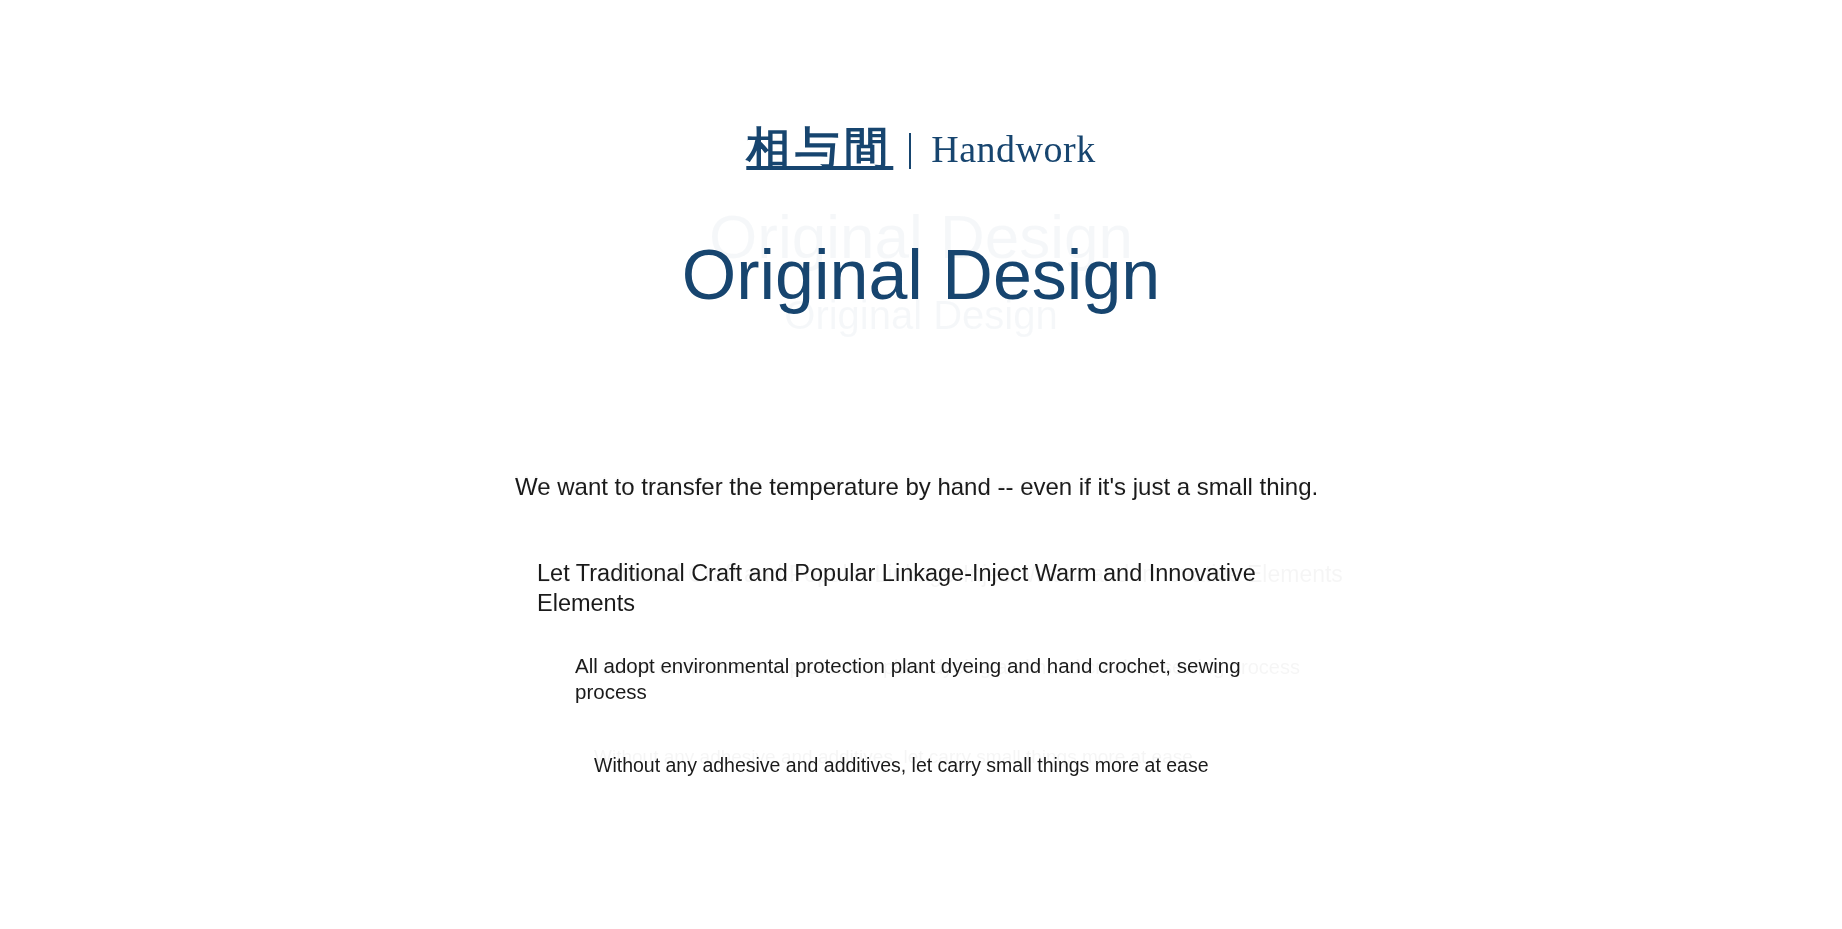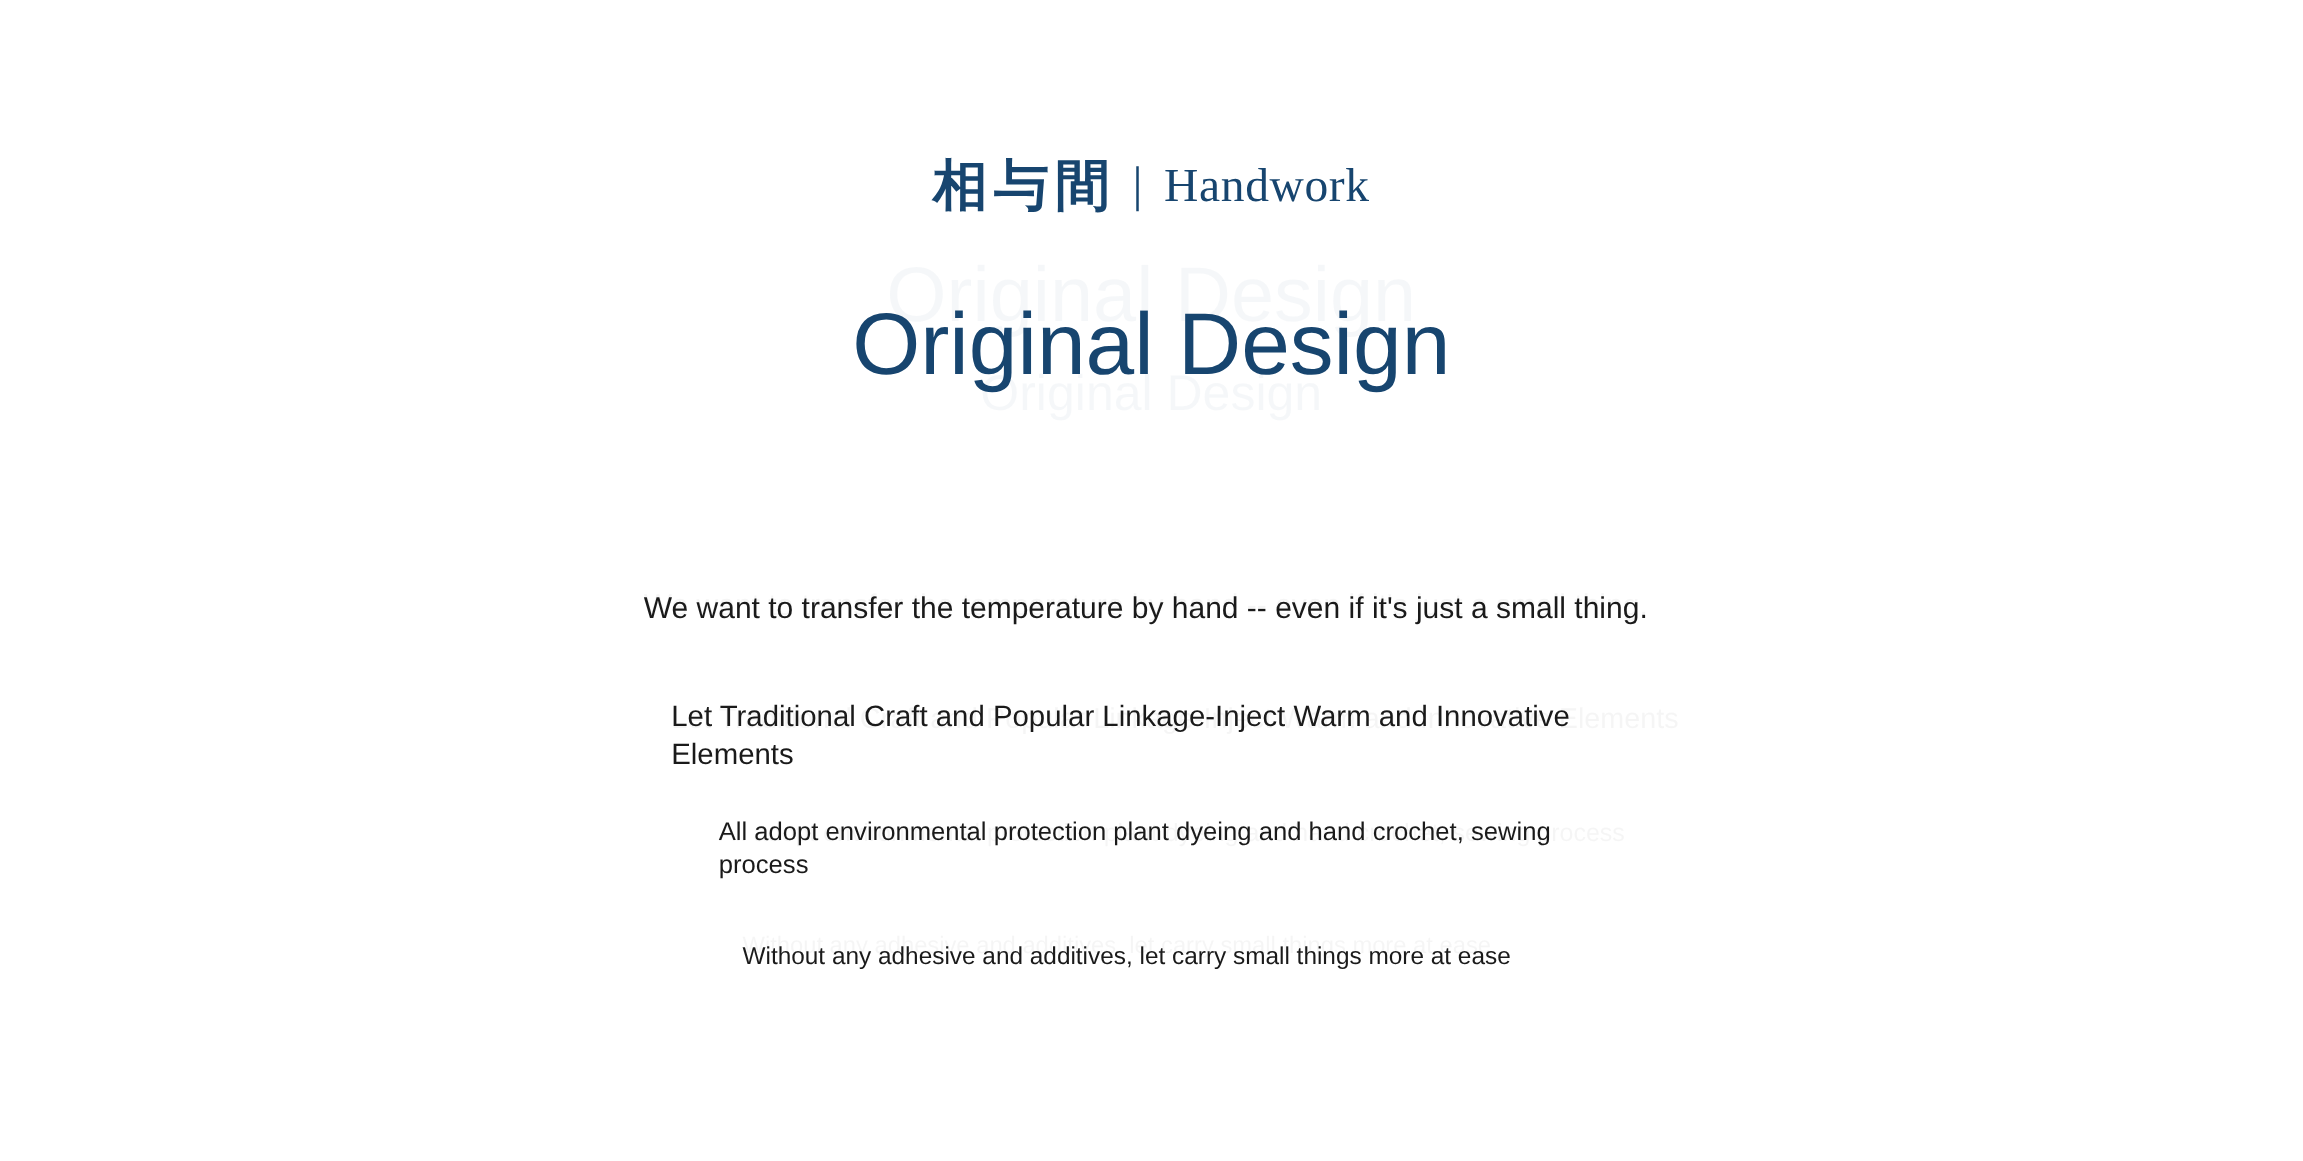--- a/index.html
+++ b/index.html
@@ -33,20 +33,21 @@
     font-family: "Liberation Serif", "DejaVu Serif", serif;
     color: #17456f;
     white-space: nowrap;
     line-height: 1;
   }
   .brand-cjk {
     font-size: 44px;
     font-weight: 700;
     letter-spacing: 5px;
     vertical-align: middle;
+    text-decoration: underline;
   }
   .brand-divider {
     display: inline-block;
     width: 2px;
     height: 36px;
     background: #17456f;
     margin: 0 20px 0 16px;
     vertical-align: middle;
     position: relative;
     top: 2px;

